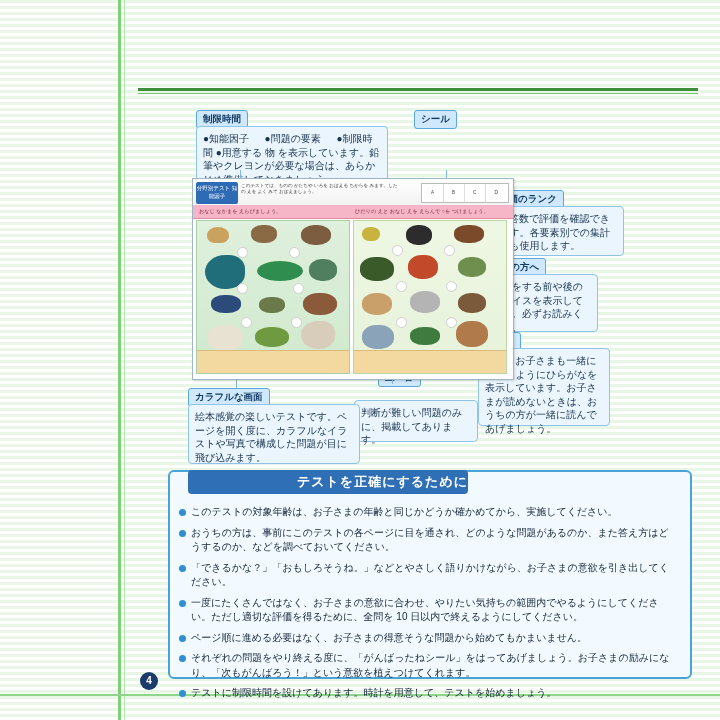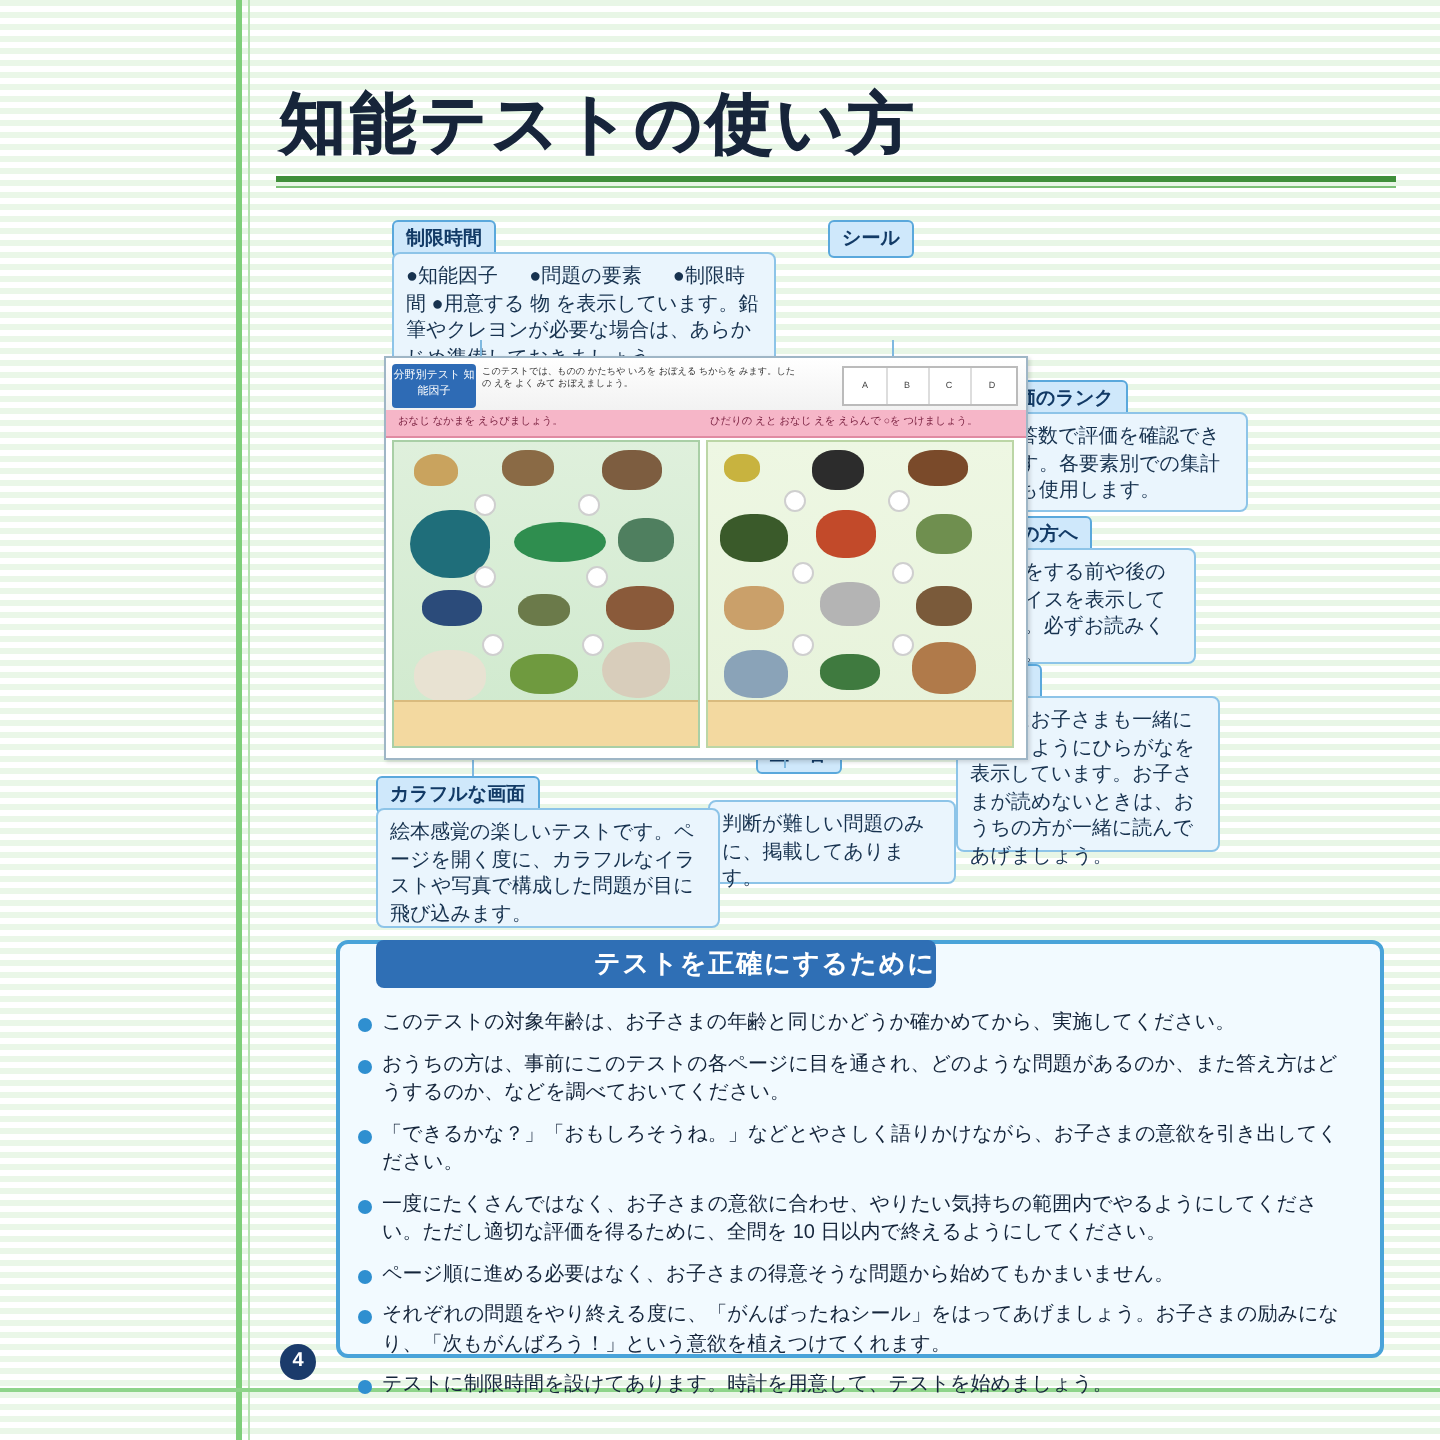--- a/index.html
+++ b/index.html
@@ -186,23 +186,20 @@
 </head>
 <body>
 
 <div class="page">
 
   <div class="left-band"></div>
   <div class="left-rule"></div>
   <div class="left-rule2"></div>
   <div class="bottom-rule"></div>
 
-  <div class="title-wrap">
-    <span class="title">知能テストの使い方</span>
-  </div>
   <div class="title-underline"></div>
   <div class="title-underline2"></div>
 
   <div class="label" style="left:196px;top:110px;">制限時間</div>
   <div class="box" style="left:196px;top:126px;width:178px;height:44px;">●知能因子 　 ●問題の要素 　 ●制限時間
 ●用意する 物 を表示しています。鉛筆やクレヨンが必要な場合は、あらかじめ準備しておきましょう。</div>
   <div class="leader" style="left:240px;top:170px;width:1px;height:16px;"></div>
   <div class="dot" style="left:238px;top:184px;"></div>
 
   <div class="label" style="left:414px;top:110px;">シール</div>

